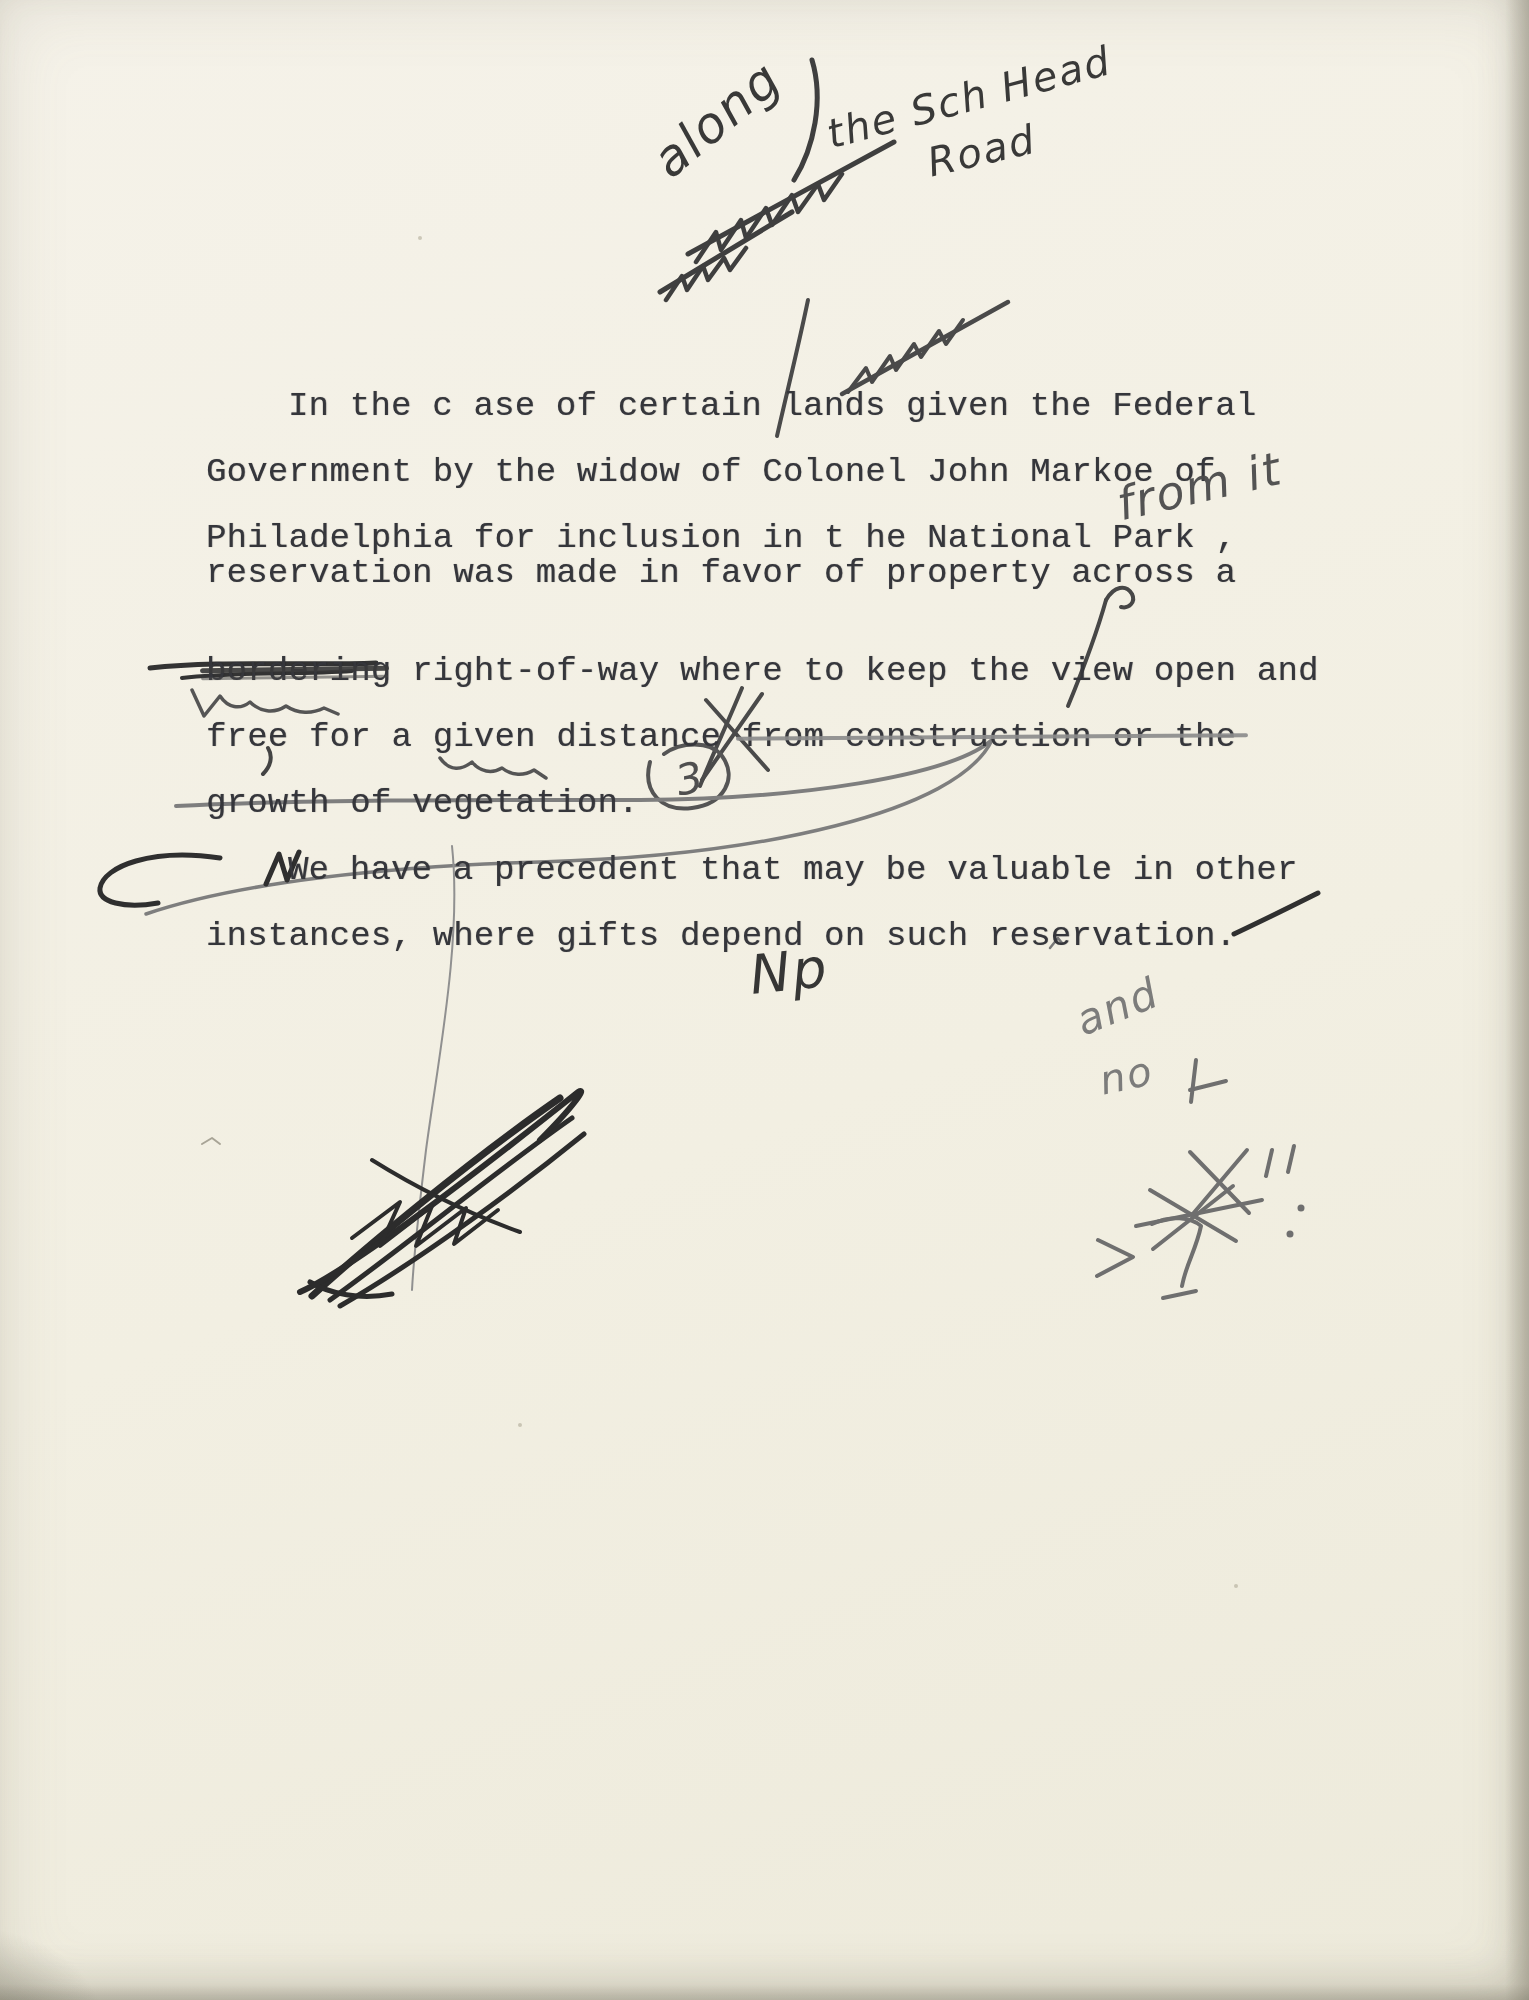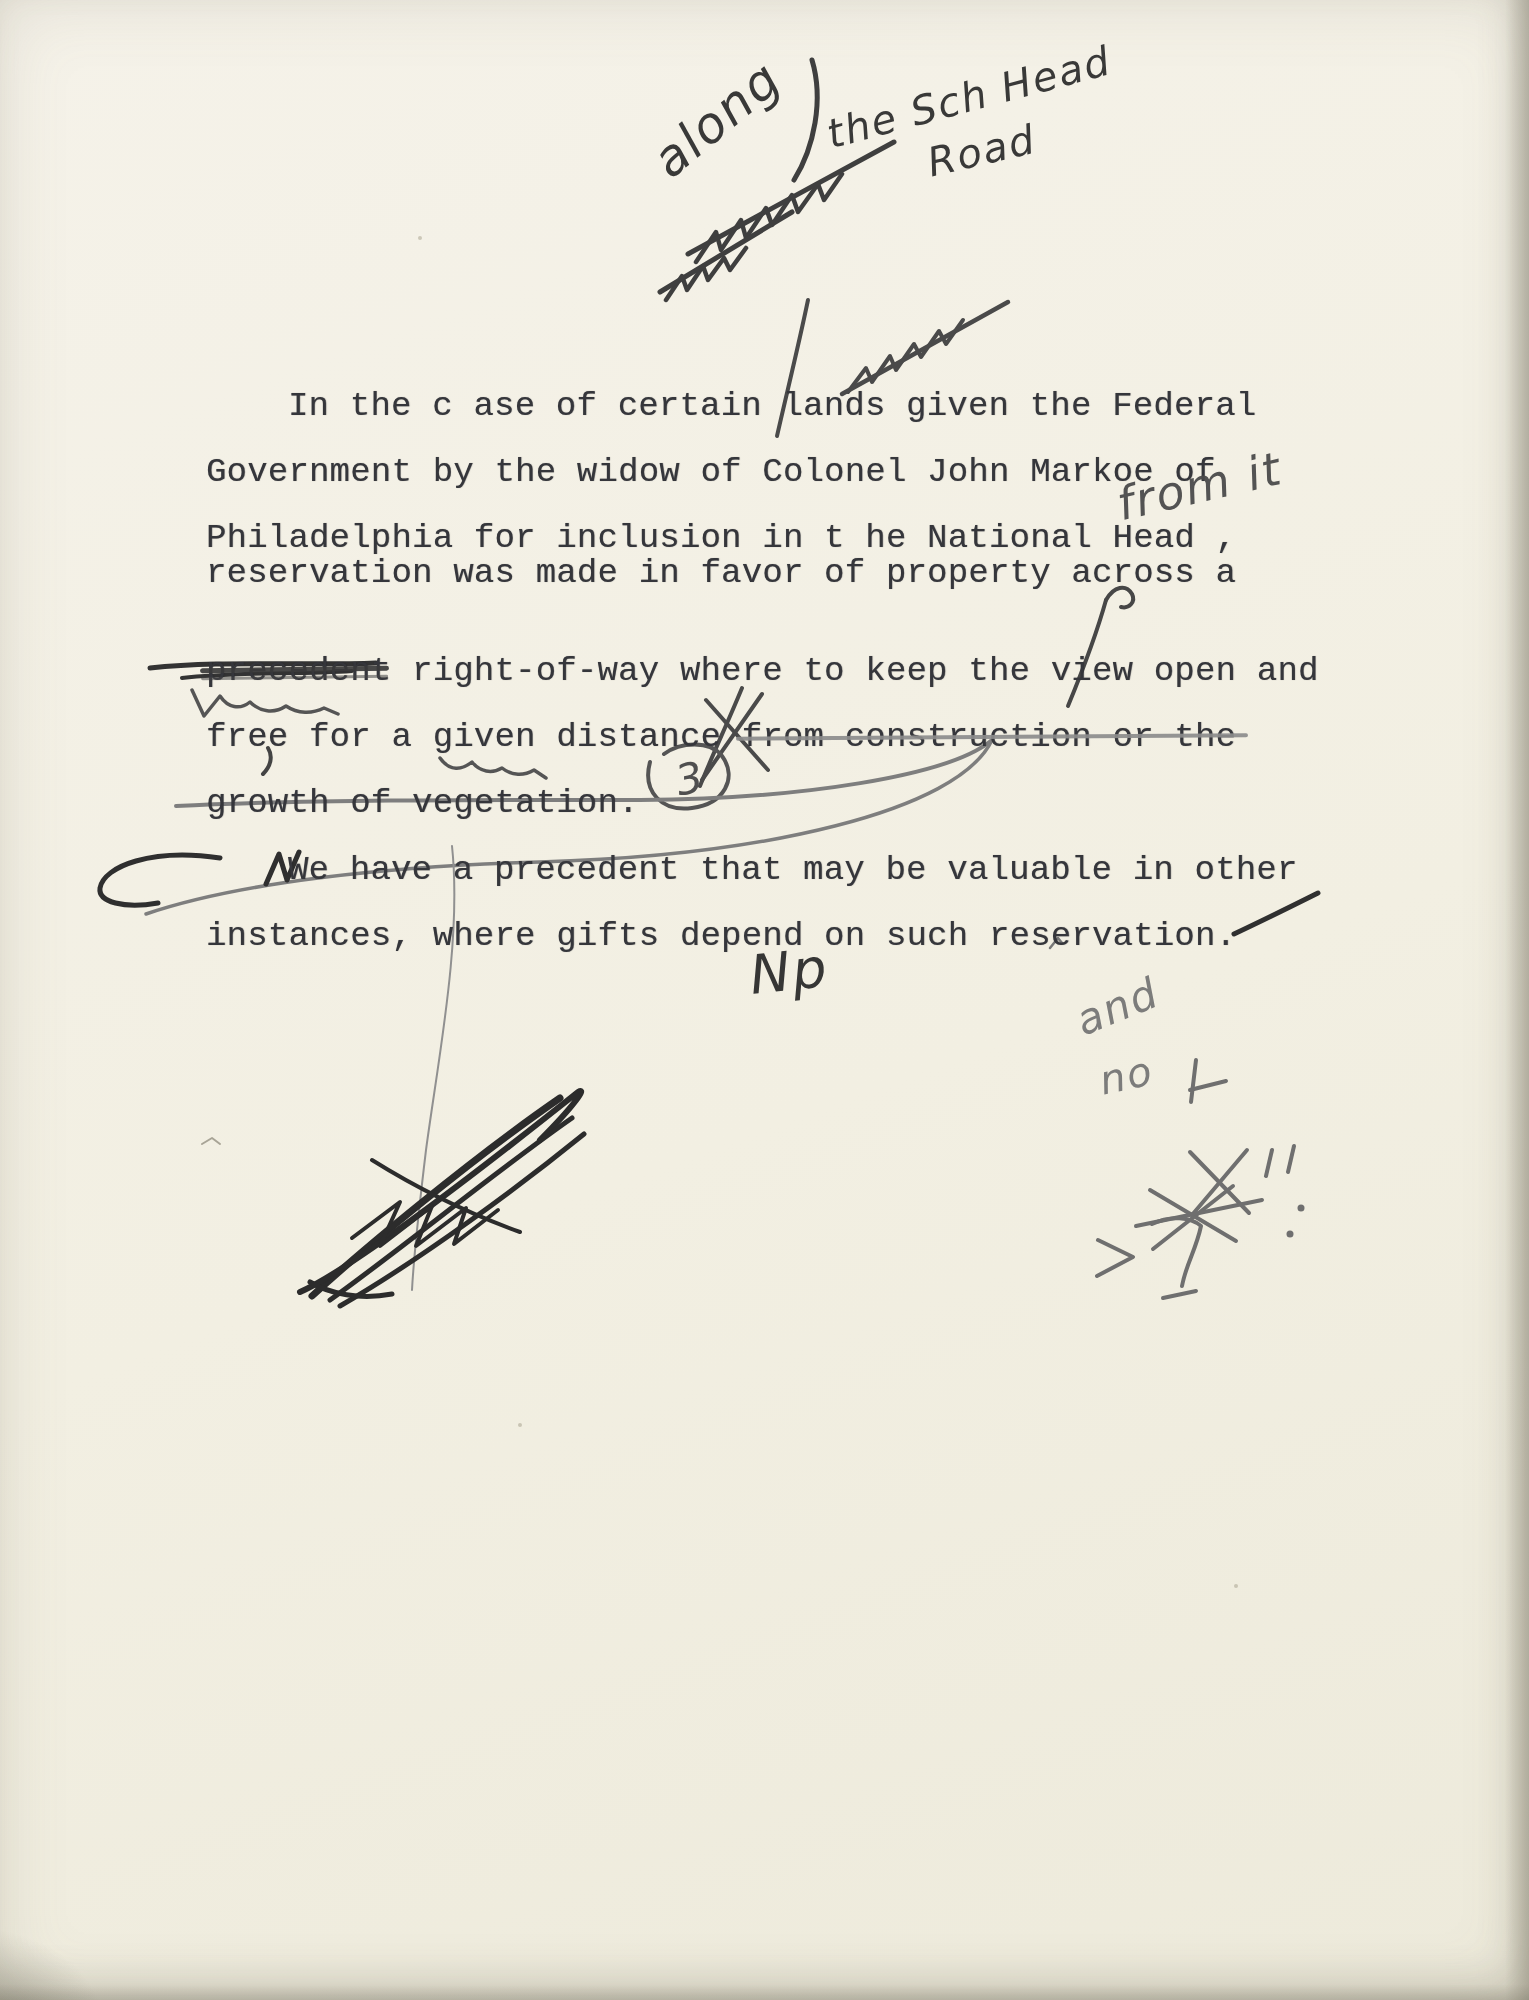--- a/index.html
+++ b/index.html
@@ -133,23 +133,23 @@
       <circle cx="520" cy="1425" r="2" fill="#c9c5b4"></circle>
       <circle cx="1236" cy="1586" r="2" fill="#c9c5b4"></circle>
       <circle cx="420" cy="238" r="2" fill="#ccc8b8"></circle>
       <path d="M202 1144 l10 -6 l8 6" stroke="#a8a496" stroke-width="2"></path>
     </g>
   </svg>
 
   <div class="typed">
     <div class="tline indent" style="top:389px"><span class="seg">In the c ase of certain lands given the Federal</span></div>
     <div class="tline" style="top:455px"><span class="seg">Government by the widow of Colonel John Markoe of</span></div>
-    <div class="tline" style="top:521px"><span class="seg">Philadelphia for inclusion in t he National Head ,</span></div>
+    <div class="tline" style="top:521px"><span class="seg">Philadelphia for inclusion in t he National Park ,</span></div>
     <div class="tline" style="top:556px"><span class="seg">reservation was made in favor of property across a</span></div>
-    <div class="tline" style="top:654px"><span class="seg strike dark">precedent</span><span class="seg"> right-of-way where to keep the view open and</span></div>
+    <div class="tline" style="top:654px"><span class="seg strike dark">bordering</span><span class="seg"> right-of-way where to keep the view open and</span></div>
     <div class="tline" style="top:720px"><span class="seg">free for a given distance </span><span class="seg strike">from construction or the</span></div>
     <div class="tline" style="top:786px"><span class="seg">growth of vegetation.</span></div>
     <div class="tline indent" style="top:853px"><span class="seg">We have a precedent that may be valuable in other</span></div>
     <div class="tline" style="top:919px"><span class="seg">instances, where gifts depend on such reservation.</span></div>
   </div>
 
   <div class="hw" style="left:660px;top:138px;font-size:50px;color:#2e2e2e;transform:rotate(-40deg)">along</div>
 
   <div class="hw" style="left:828px;top:112px;font-size:40px;color:#2e2e2e;transform:rotate(-15deg)">the Sch Head</div>
 

